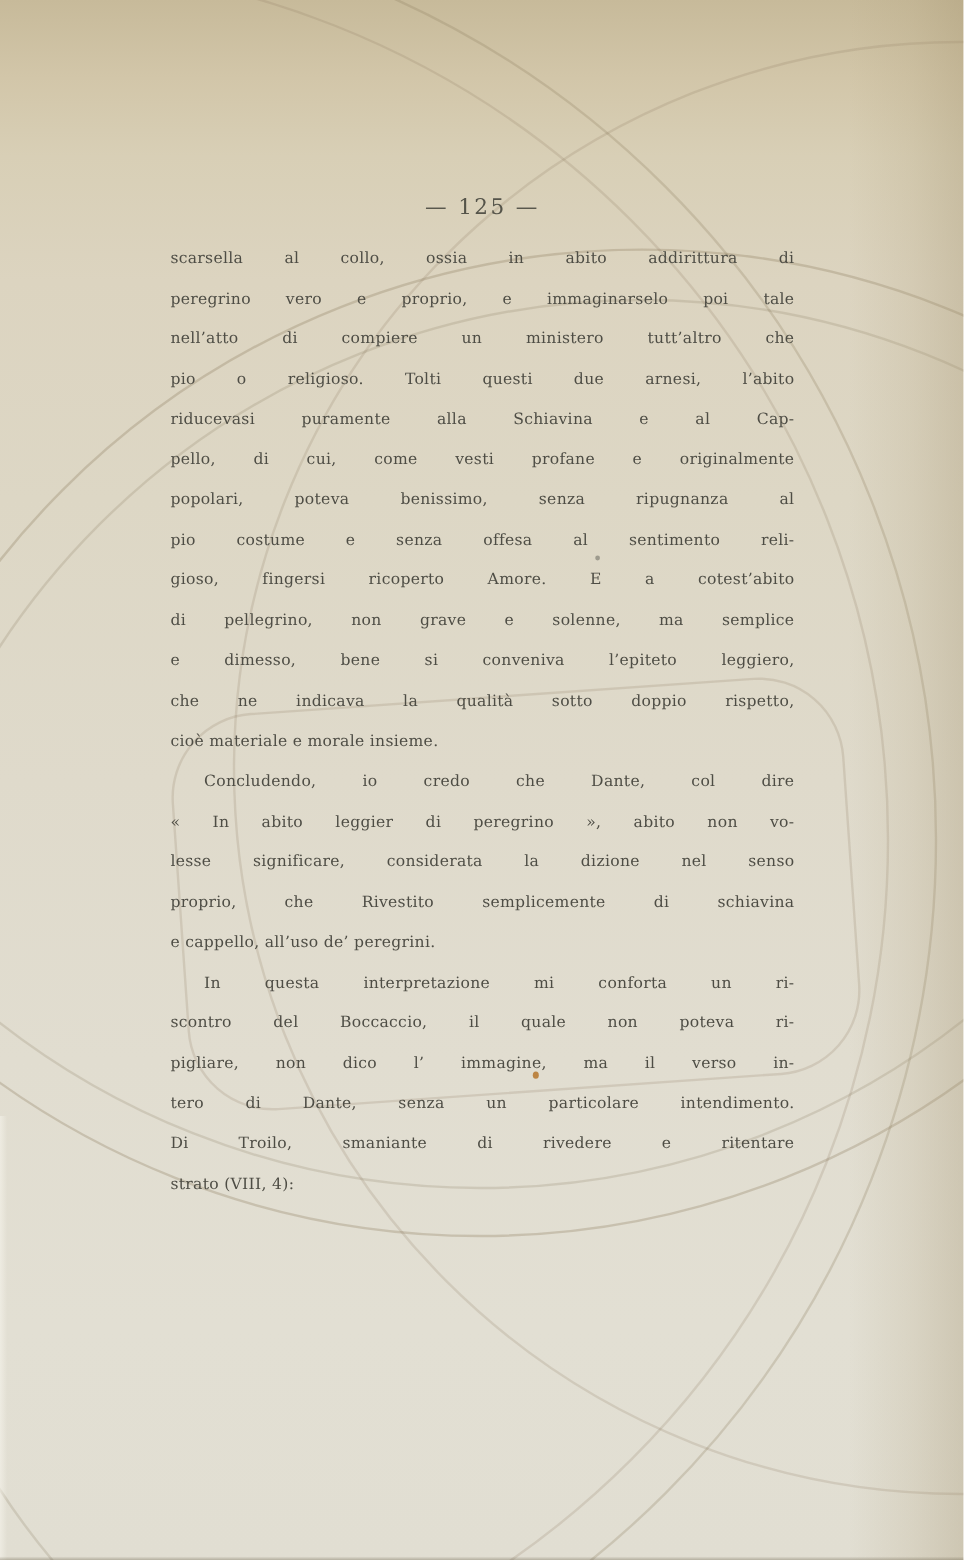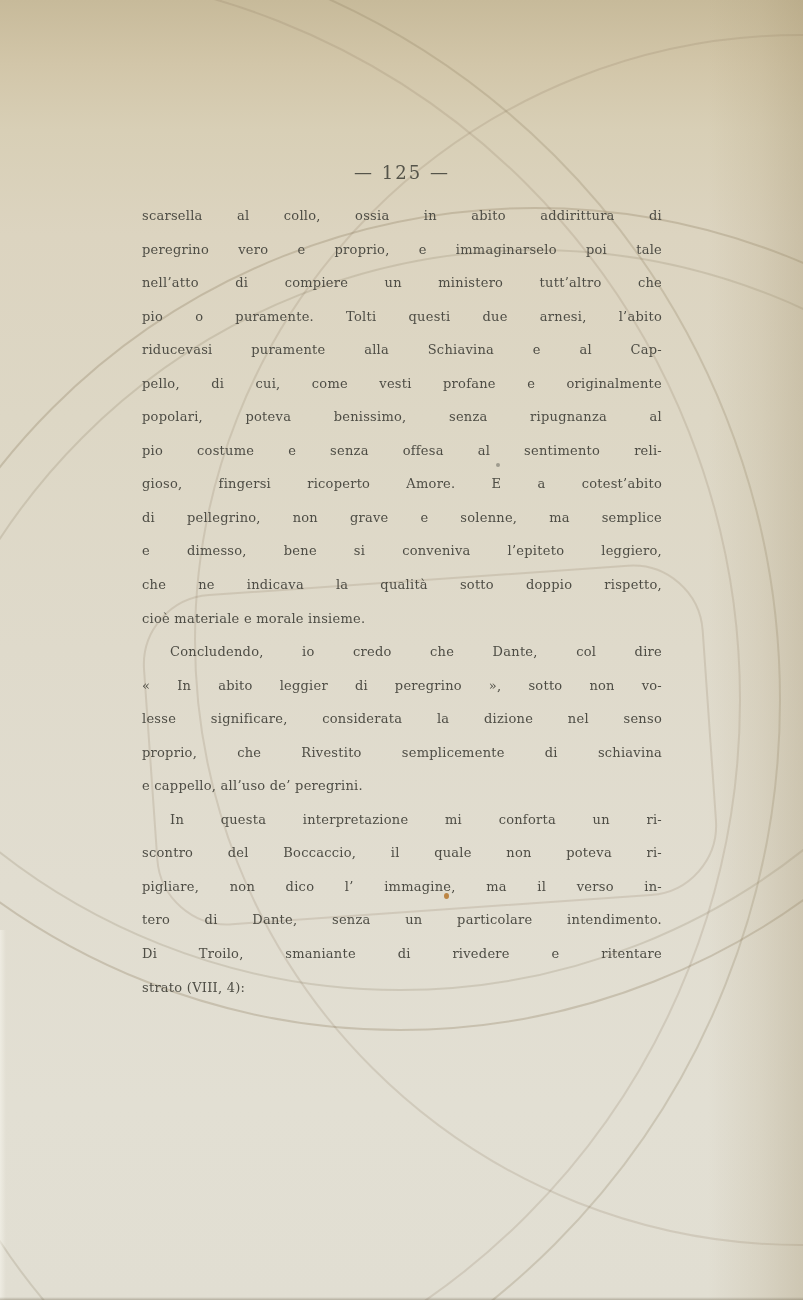--- a/index.html
+++ b/index.html
@@ -82,32 +82,32 @@
   <div class="edge-right"></div>
   <div class="edge-left"></div>
   <div class="edge-bottom"></div>
 
   <div class="pagenum">— 125 —</div>
 
   <div class="text-block">
       <div class="line"><span>scarsella al collo, ossia in abito addirittura di</span></div>
       <div class="line"><span>peregrino vero e proprio, e immaginarselo poi tale</span></div>
       <div class="line"><span>nell’atto di compiere un ministero tutt’altro che</span></div>
-      <div class="line"><span>pio o puramente. Tolti questi due arnesi, l’abito</span></div>
+      <div class="line"><span>pio o religioso. Tolti questi due arnesi, l’abito</span></div>
       <div class="line"><span>riducevasi puramente alla Schiavina e al Cap-</span></div>
       <div class="line"><span>pello, di cui, come vesti profane e originalmente</span></div>
       <div class="line"><span>popolari, poteva benissimo, senza ripugnanza al</span></div>
       <div class="line"><span>pio costume e senza offesa al sentimento reli-</span></div>
       <div class="line"><span>gioso, fingersi ricoperto Amore. E a cotest’abito</span></div>
       <div class="line"><span>di pellegrino, non grave e solenne, ma semplice</span></div>
       <div class="line"><span>e dimesso, bene si conveniva l’epiteto </span><span class="it">leggiero</span><span>,</span></div>
       <div class="line"><span>che ne indicava la qualità sotto doppio rispetto,</span></div>
       <div class="line last"><span>cioè materiale e morale insieme.</span></div>
       <div class="line indent"><span>Concludendo, io credo che Dante, col dire</span></div>
-      <div class="line"><span>« </span><span class="it">In abito leggier di peregrino</span><span> », sotto non vo-</span></div>
+      <div class="line"><span>« </span><span class="it">In abito leggier di peregrino</span><span> », abito non vo-</span></div>
       <div class="line"><span>lesse significare, considerata la dizione nel senso</span></div>
       <div class="line"><span>proprio, che </span><span class="it">Rivestito semplicemente di schiavina</span></div>
       <div class="line last"><span class="it">e cappello, all’uso de’ peregrini.</span></div>
       <div class="line indent"><span>In questa interpretazione mi conforta un ri-</span></div>
       <div class="line"><span>scontro del Boccaccio, il quale non poteva ri-</span></div>
       <div class="line"><span>pigliare, non dico l’ immagine, ma il verso in-</span></div>
       <div class="line"><span>tero di Dante, senza un particolare intendimento.</span></div>
       <div class="line"><span>Di Troilo, smaniante di rivedere e ritentare</span></div>
       <div class="line last"><span class="it">strato</span><span> (VIII, 4):</span></div>
     </div>

